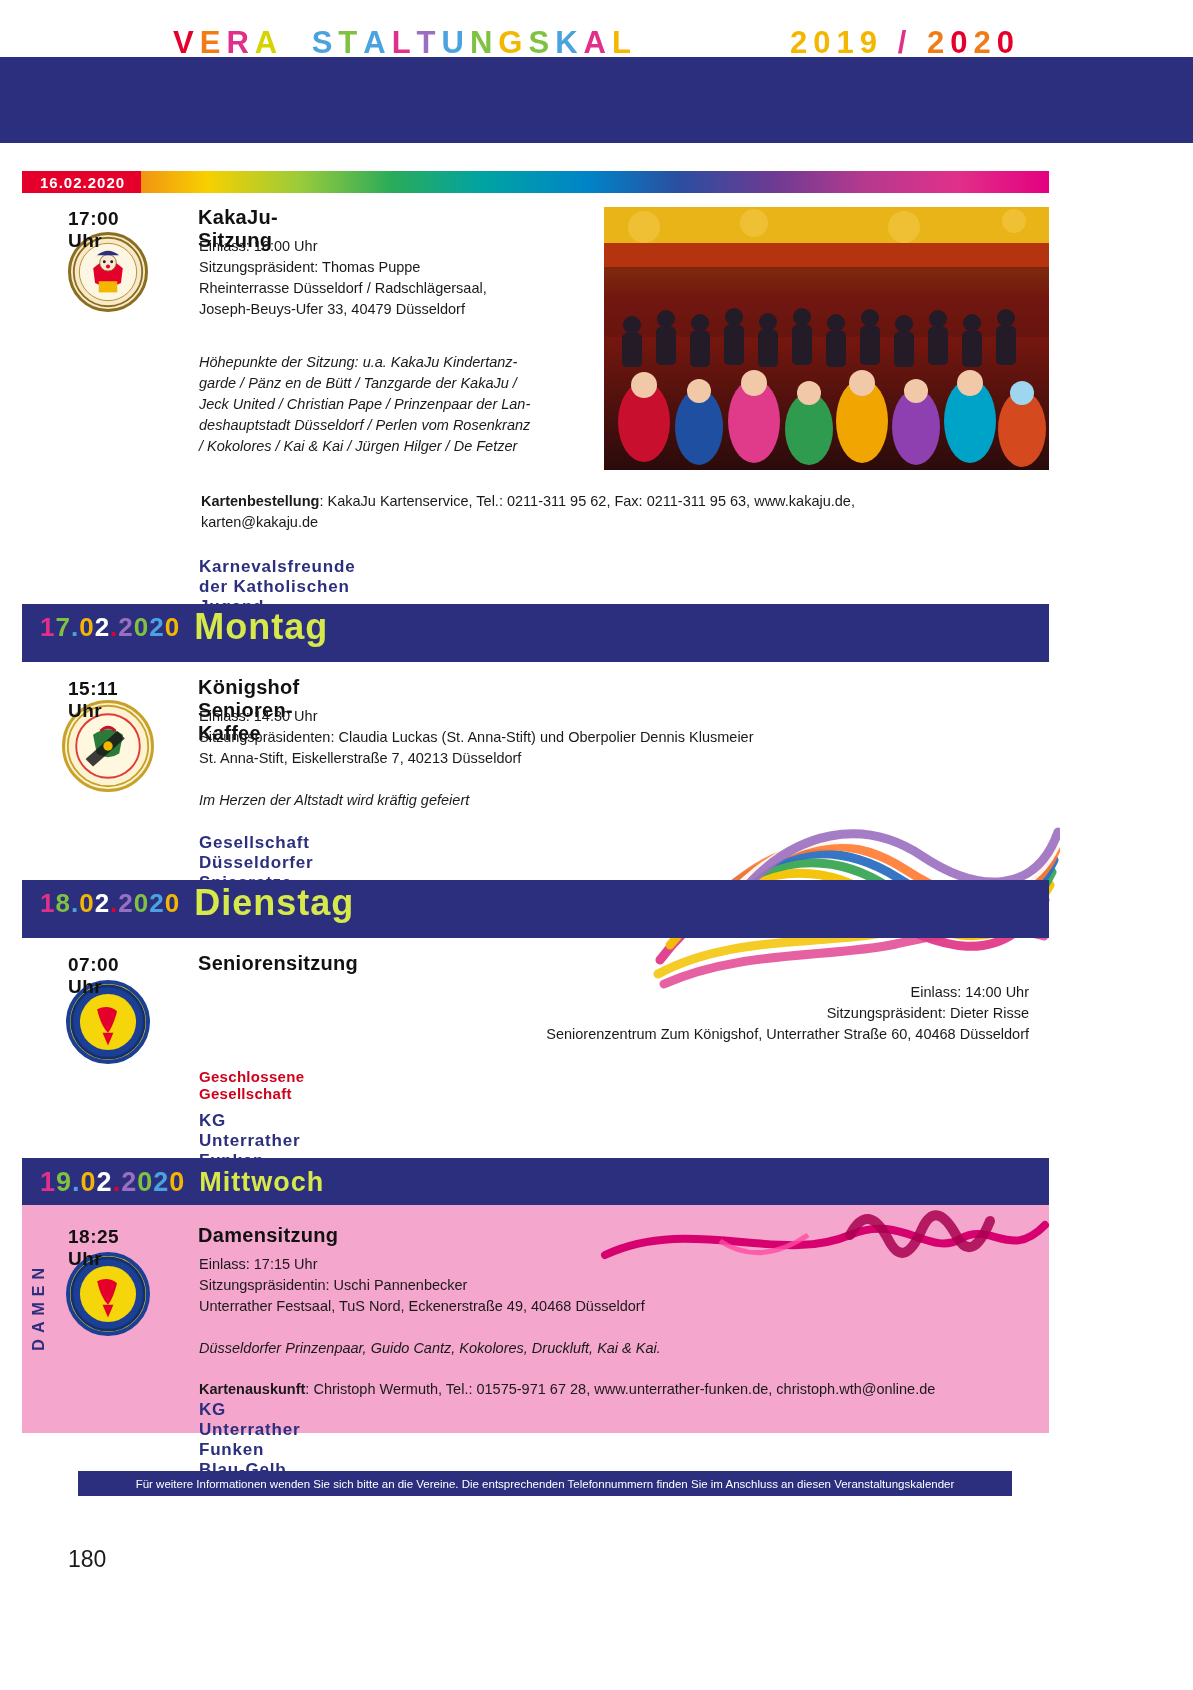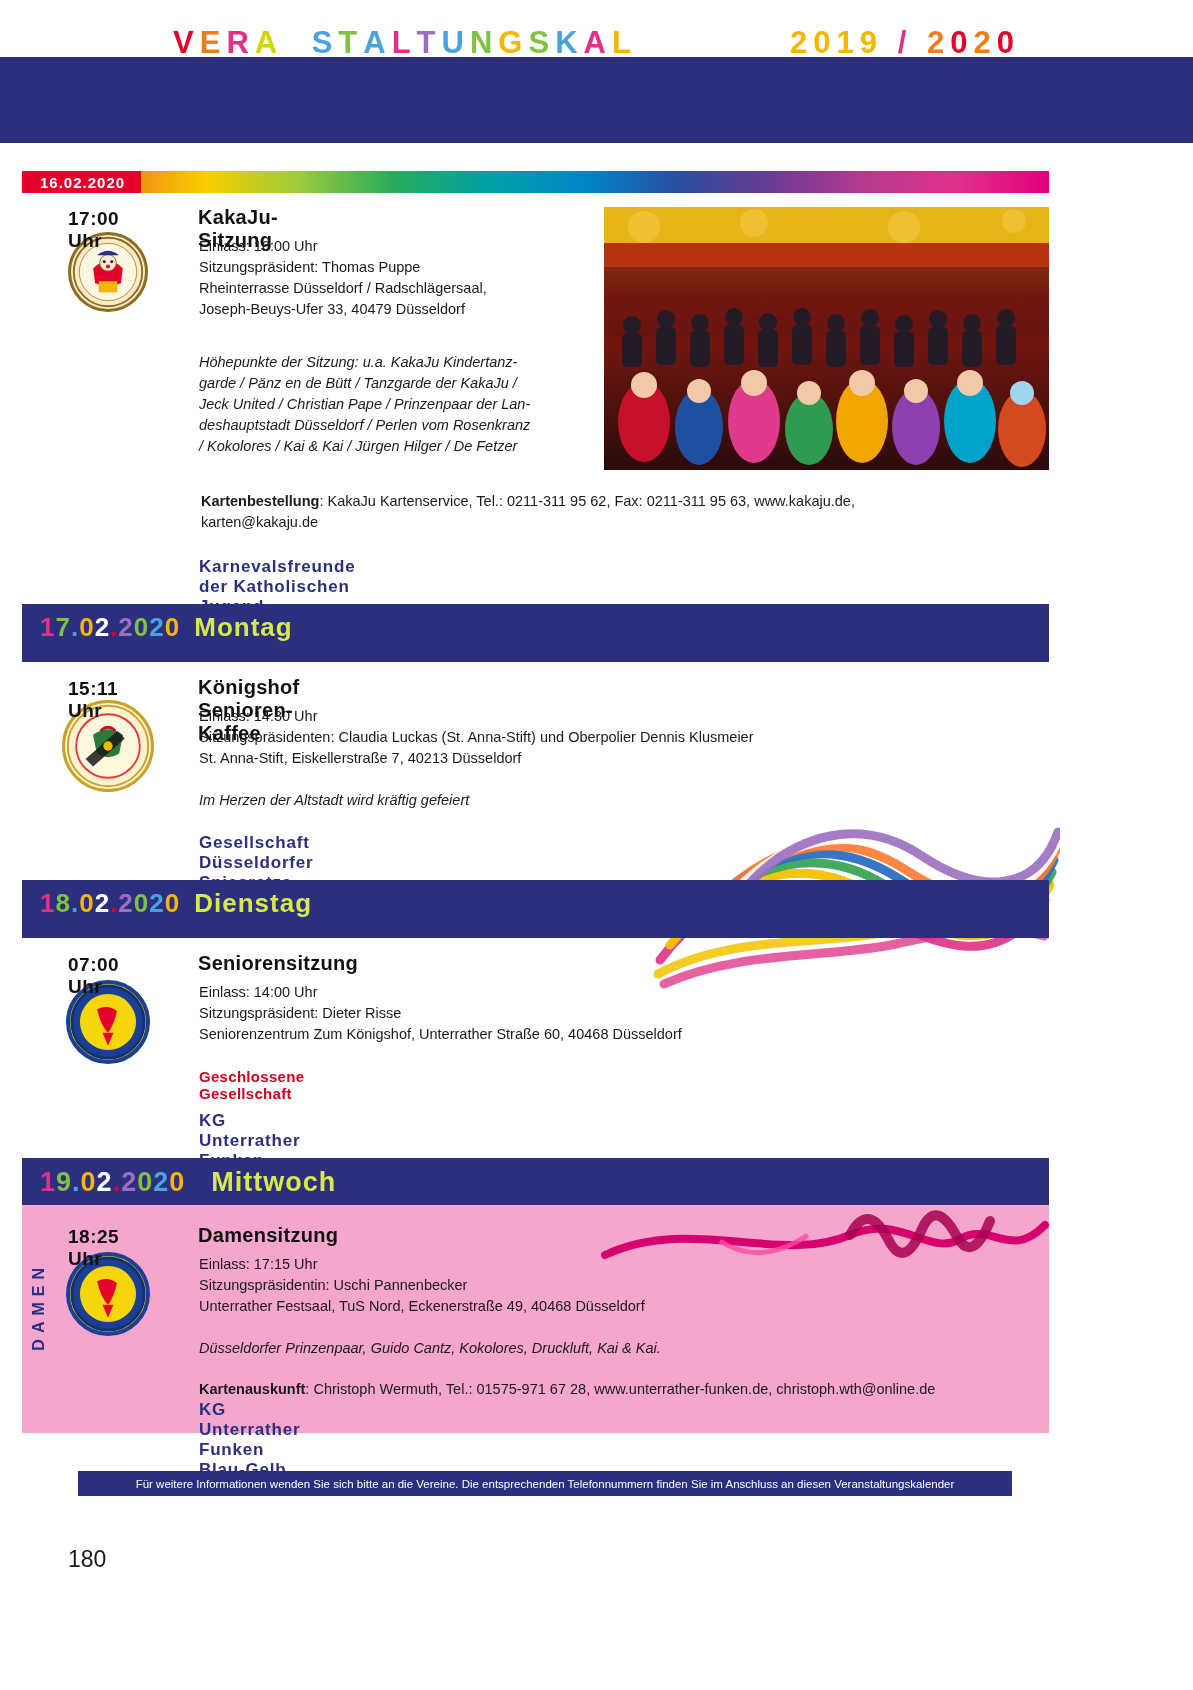--- a/index.html
+++ b/index.html
@@ -68,21 +68,21 @@
     left: 22px;
     width: 1027px;
     height: 46px;
     background: #2b2f7e;
     display: flex;
     align-items: center;
     padding-left: 18px;
     box-sizing: border-box;
   }
   .day-band .d-date { font-size: 26px; font-weight: bold; letter-spacing: 1px; }
-  .day-band .d-name { font-size: 26px; font-weight: bold; margin-left: 14px; letter-spacing: 1px; }
+  .day-band .d-name { font-size: 36px; font-weight: bold; margin-left: 14px; letter-spacing: 1px; }
   .day-sub-bar {
     position: absolute;
     left: 22px;
     width: 1027px;
     height: 12px;
     background: #2b2f7e;
   }
 
   
   .event { position: absolute; }
@@ -378,30 +378,30 @@
     <circle cx="42" cy="42" r="31" fill="#f5d60a"></circle>
     <path d="M30 28 q12 -6 22 2 q-4 16 -10 24 q-8 -8 -12 -26 z" fill="#e4002b"></path>
     <path d="M36 54 l6 14 l6 -14 z" fill="#e4002b"></path>
     <circle cx="42" cy="42" r="40" fill="none" stroke="#13306f" stroke-width="3"></circle>
   </svg>
 </div>
 
 <div class="event">
   <div class="time" style="left:68px; top:954px;">07:00 Uhr</div>
   <div class="ev-title" style="left:198px; top:952px;">Seniorensitzung</div>
-  <div class="ev-lines" style="left:199px; top:982px; width:830px;" id="ev2lines">
+  <div class="ev-lines" style="left:199px; top:982px; width:830px;text-align:right;" id="ev2lines">
       <div>Einlass: 14:00 Uhr</div>
       <div>Sitzungspräsident: Dieter Risse</div>
       <div>Seniorenzentrum Zum Königshof, Unterrather Straße 60, 40468 Düsseldorf</div>
     </div>
   <div class="ev-closed" style="left:199px; top:1068px;">Geschlossene Gesellschaft</div>
   <div class="ev-club" style="left:199px; top:1111px;">KG Unterrather Funken Blau-Gelb 1950 e.V.</div>
 </div>
 
-<div class="day-band" style="top:1158px; height:48px;gap:12px;">
+<div class="day-band" style="top:1158px; height:48px;">
   <div class="d-date" id="day3date" style="font-size:27px;"><span style="color: rgb(224, 48, 138);">1</span><span style="color: rgb(127, 194, 65);">9</span><span style="color: rgb(74, 163, 223);">.</span><span style="color: rgb(243, 183, 0);">0</span><span style="color: rgb(255, 255, 255);">2</span><span style="color: rgb(228, 0, 43);">.</span><span style="color: rgb(155, 111, 192);">2</span><span style="color: rgb(127, 194, 65);">0</span><span style="color: rgb(74, 163, 223);">2</span><span style="color: rgb(243, 183, 0);">0</span></div>
   <div class="d-name" style="color:#d6e84a; font-size:27px;">Mittwoch</div>
 </div>
 
 <div class="pink-block"></div>
 <div class="damen-vert">DAMEN</div>
 
 <div class="streamers" style="left:600px; top:1195px; width:450px; height:110px;">
   <svg viewBox="0 0 450 110" width="450" height="110">
     <path d="M5 60 C90 20, 180 70, 250 40 C300 18, 330 62, 360 44 C392 26, 410 66, 445 30" fill="none" stroke="#d6006e" stroke-width="8" stroke-linecap="round"></path>

